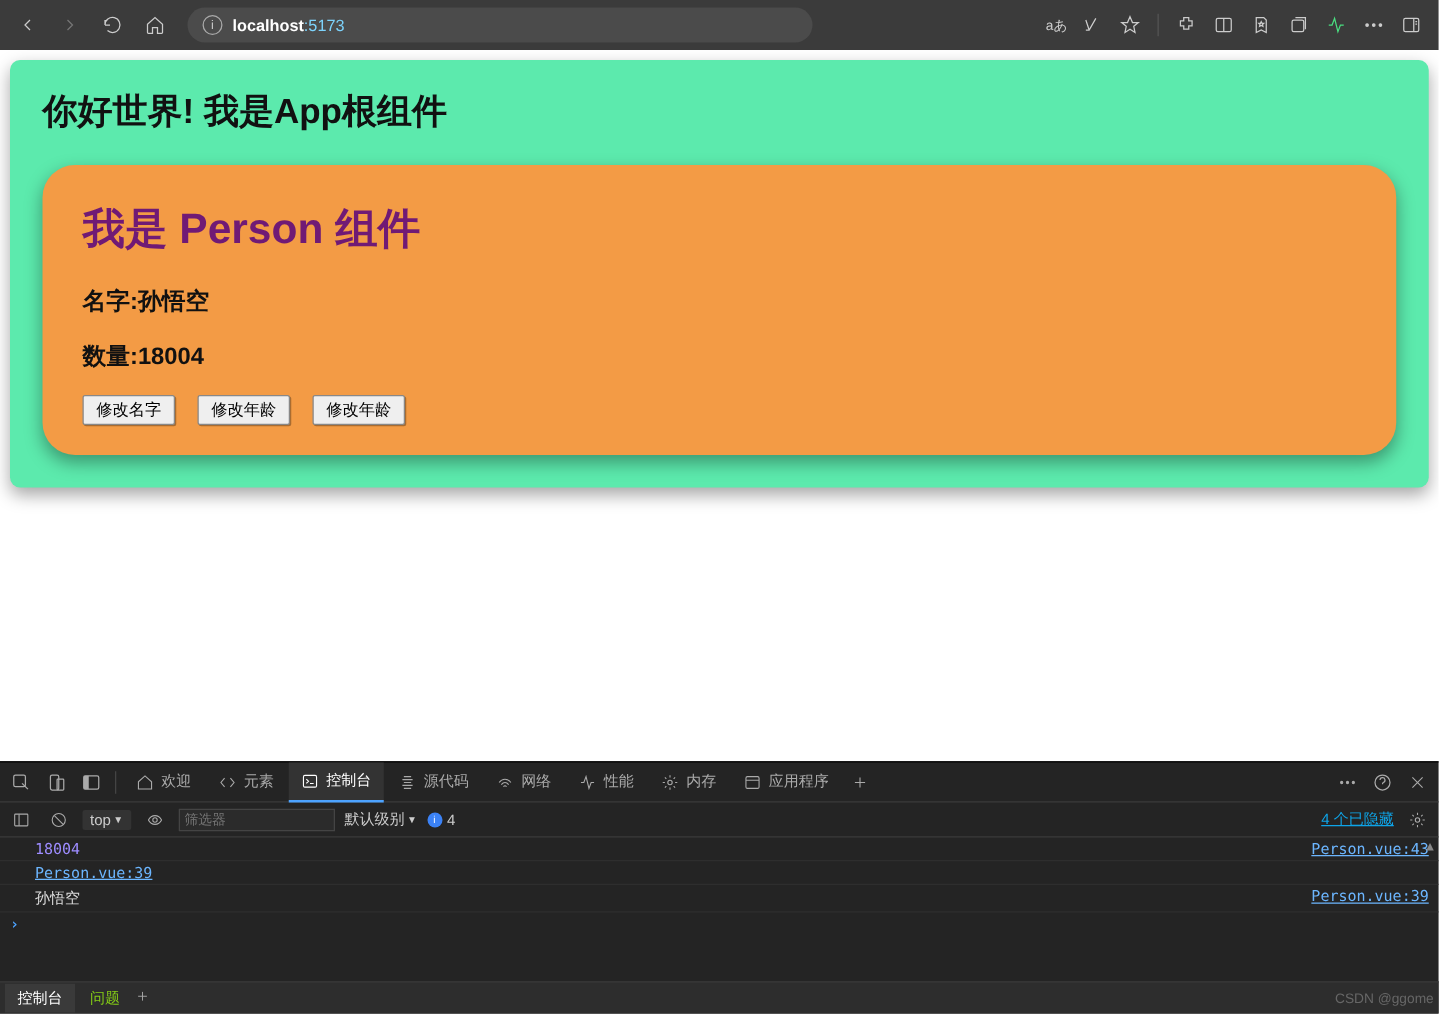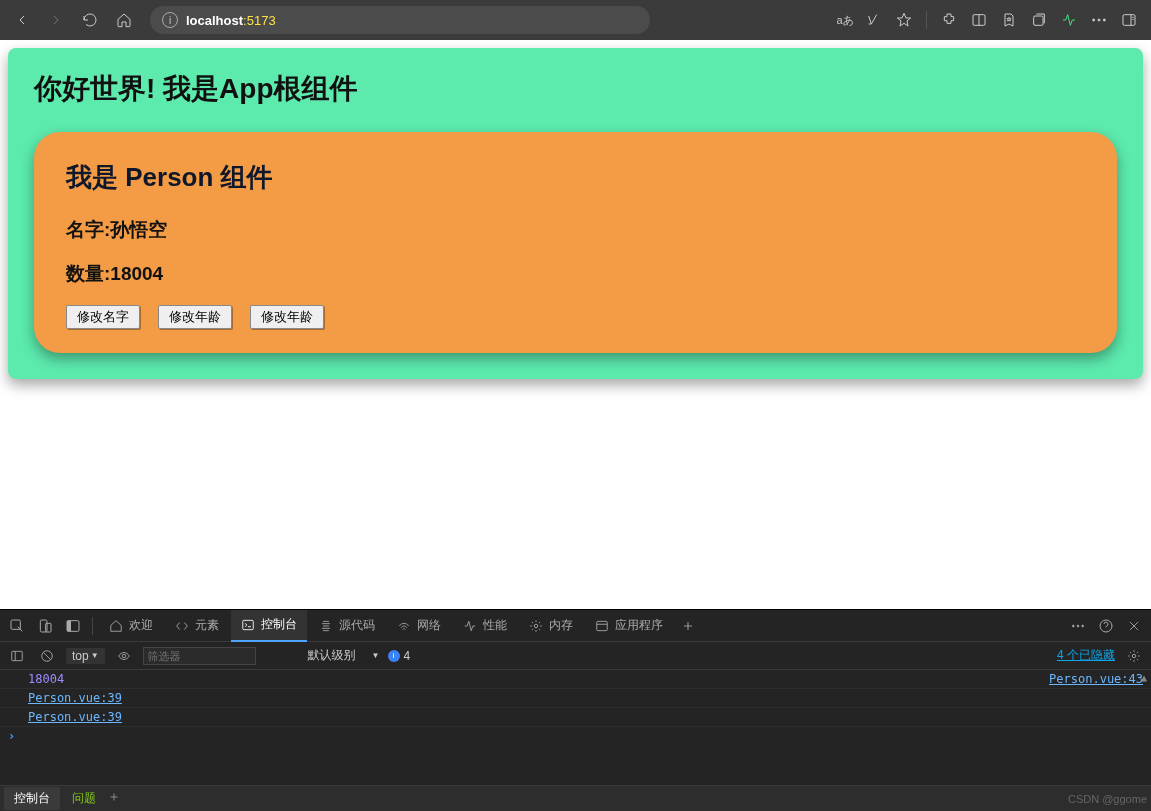--- a/index.html
+++ b/index.html
@@ -4,51 +4,51 @@
 <style>
 * { margin: 0; padding: 0; box-sizing: border-box; }
 body { font-family: "Microsoft YaHei", Arial, sans-serif; background: #fff; width: 1151px; height: 811px; overflow: hidden; }
 
 
 .browser-bar { background: #3b3b3b; height: 40px; display: flex; align-items: center; padding: 0 8px; gap: 6px; color: #ccc; }
 .browser-bar .icon-btn { width: 28px; height: 28px; display: flex; align-items: center; justify-content: center; cursor: pointer; border-radius: 4px; }
 .addr { flex: 0 0 auto; display: flex; align-items: center; background: #4b4b4b; border-radius: 14px; height: 28px; padding: 0 12px; margin-left: 6px; min-width: 500px; gap: 8px; font-size: 13px; }
 .addr .info-i { width: 16px; height: 16px; border: 1px solid #aaa; border-radius: 50%; display: flex; align-items: center; justify-content: center; font-size: 10px; }
 .addr .host { color: #fff; font-weight: 600; }
-.addr .port { color: #fde047; }
+.addr .port { color: #7dd3fc; }
 .browser-bar .spacer { flex: 1; }
 .browser-bar .right-icons { display: flex; gap: 2px; align-items: center; }
 .browser-bar .divider { width: 1px; height: 18px; background: #555; margin: 0 6px; }
 .browser-bar svg { stroke: #ccc; fill: none; stroke-width: 1.5; }
 
 
 .page { height: 569px; background: #fff; padding: 8px; overflow: auto; }
 .app-root { background: #5ceaad; border-radius: 8px; padding: 22px 26px 26px; box-shadow: 0 6px 14px rgba(0,0,0,0.35); }
 .app-root > h1 { font-size: 28px; font-weight: 800; color: #111; margin-bottom: 24px; }
 .person-card { background: #f39b45; border-radius: 26px; padding: 28px 32px 24px; box-shadow: 0 6px 14px rgba(0,0,0,0.35); }
-.person-card h2 { font-size: 26px; font-weight: 800; color: #0f172a; margin-bottom: 22px; }
+.person-card h2 { font-size: 34px; font-weight: 800; color: #701a75; margin-bottom: 22px; }
 .person-card h3 { font-size: 19px; font-weight: 700; color: #111; margin-bottom: 18px; }
 .btn-row { display: flex; gap: 18px; margin-top: 8px; }
 .btn-row button { background: #efefef; border: 1px solid #888; border-radius: 2px; padding: 2px 10px; font-size: 13px; font-family: inherit; cursor: pointer; box-shadow: 1px 1px 0 rgba(0,0,0,0.3); }
 
 
 .devtools { background: #242424; color: #ccc; height: 202px; display: flex; flex-direction: column; font-size: 12px; border-top: 1px solid #000; }
 .dt-tabs { display: flex; align-items: center; height: 32px; border-bottom: 1px solid #3a3a3a; padding: 0 4px; gap: 2px; }
 .dt-tabs .dt-icon { width: 26px; height: 26px; display: flex; align-items: center; justify-content: center; cursor: pointer; }
 .dt-tabs .dt-tab { display: flex; align-items: center; gap: 6px; padding: 0 10px; height: 32px; cursor: pointer; color: #aaa; }
 .dt-tabs .dt-tab.active { background: #333; color: #fff; border-bottom: 2px solid #4da3ff; }
 .dt-tabs .dt-spacer { flex: 1; }
 .dt-tabs svg { stroke: #aaa; fill: none; stroke-width: 1.5; }
 .dt-tabs .dt-tab.active svg { stroke: #fff; }
 
 .dt-toolbar { display: flex; align-items: center; height: 28px; border-bottom: 1px solid #3a3a3a; padding: 0 6px; gap: 8px; }
 .dt-toolbar .dt-icon { width: 22px; height: 22px; display: flex; align-items: center; justify-content: center; cursor: pointer; }
 .dt-toolbar select, .dt-toolbar input { background: #2b2b2b; border: 1px solid #444; color: #ccc; font-size: 11px; height: 18px; padding: 0 4px; }
 .dt-toolbar .ctx { display: flex; align-items: center; gap: 2px; background: #333; padding: 1px 6px; border-radius: 2px; cursor: pointer; }
-.dt-toolbar .level { display: flex; align-items: center; gap: 16px; cursor: pointer; margin-left: 44px; }
+.dt-toolbar .level { display: flex; align-items: center; gap: 2px; cursor: pointer; }
 .dt-toolbar .badge { display: flex; align-items: center; gap: 4px; }
 .dt-toolbar .badge-dot { width: 12px; height: 12px; border-radius: 50%; background: #3b82f6; display: flex; align-items: center; justify-content: center; color: #fff; font-size: 8px; }
 .dt-toolbar .dt-spacer { flex: 1; }
 .dt-toolbar .hidden-txt { color: #0ea5e9; text-decoration: underline; }
 .dt-toolbar svg { stroke: #aaa; fill: none; stroke-width: 1.5; }
 
 .dt-console { flex: 1; overflow: auto; font-family: Consolas, monospace; font-size: 12px; position: relative; }
 .dt-row { display: flex; padding: 2px 8px 2px 28px; border-bottom: 1px solid #2e2e2e; }
 .dt-row .msg { flex: 1; }
 .dt-row .src { color: #6cb6ff; text-decoration: underline; cursor: pointer; }
@@ -282,21 +282,21 @@
     <div class="ctx">
         <span>top</span> 
         <span style="font-size:8px">▼</span>
       </div>
     <div class="dt-icon">
         <svg width="14" height="14" viewBox="0 0 24 24">
           <circle cx="12" cy="12" r="3"></circle>
           <path d="M3 12c2-4 6-6 9-6s7 2 9 6c-2 4-6 6-9 6s-7-2-9-6z"></path>
         </svg>
       </div>
-    <input type="text" style="width: 113px;" placeholder="筛选器">
+    <input type="text" style="width: 125px;" placeholder="筛选器">
     <div class="level">
         <span>默认级别</span> 
         <span style="font-size:8px">▼</span>
       </div>
     <div class="badge">
         <span class="badge-dot">i</span>
         <span>4</span>
       </div>
     <div class="dt-spacer"></div>
     <span class="hidden-txt">4 个已隐藏</span>
@@ -311,20 +311,21 @@
   <div class="dt-console">
     <div class="dt-scroll-arrow">▲</div>
     <div class="dt-row">
         <span class="msg num">18004</span>
         <span class="src">Person.vue:43</span>
       </div>
     <div class="dt-row">
         <span class="src">Person.vue:39</span>
       </div>
     <div class="dt-row">
+        <span class="msg str">孙悟空</span>
         <span class="src">Person.vue:39</span>
       </div>
     <div class="dt-prompt">›</div>
   </div>
 
   <div class="dt-bottom">
     <div class="bt active">控制台</div>
     <div class="bt">问题</div>
     <div class="dt-icon"><svg width="12" height="12" viewBox="0 0 24 24">
           <path d="M12 5v14M5 12h14"></path>

